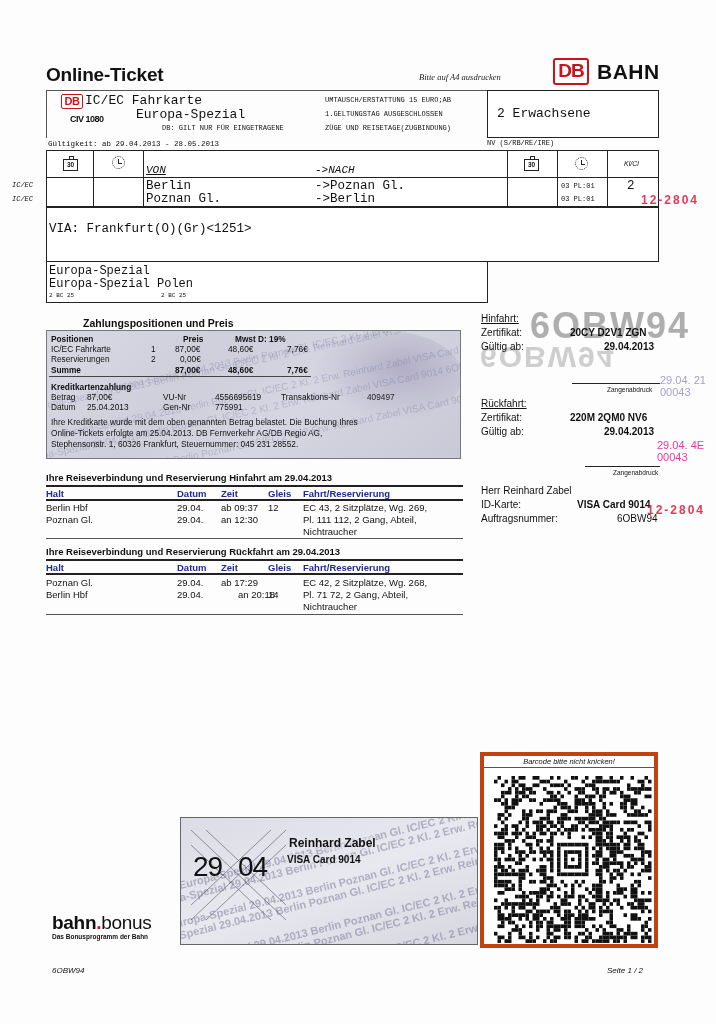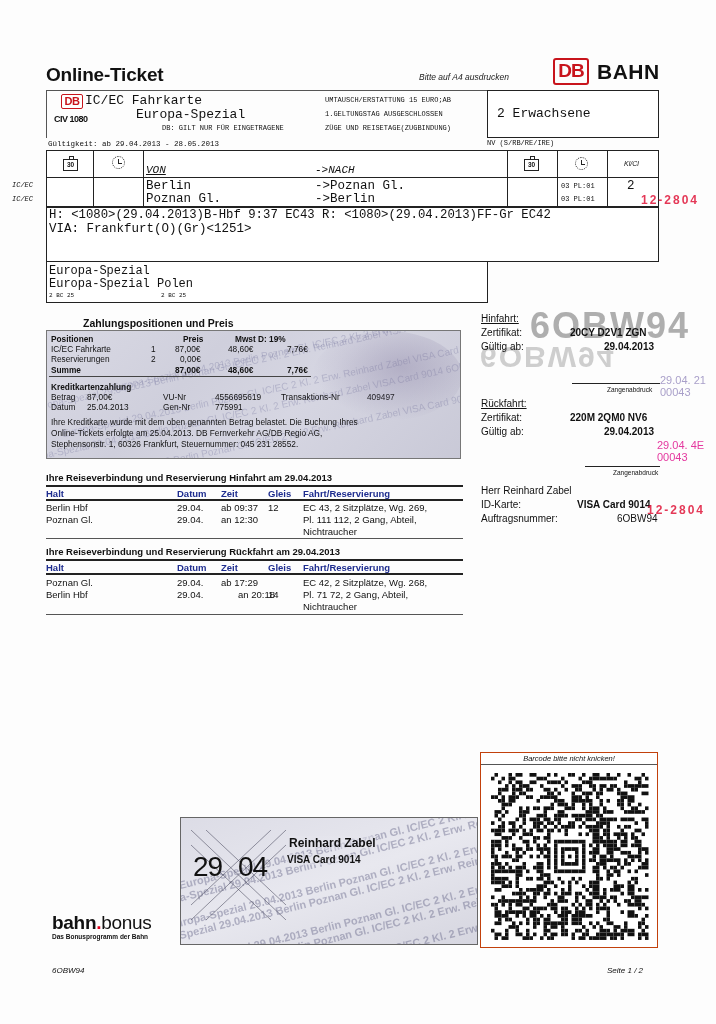--- a/index.html
+++ b/index.html
@@ -4,28 +4,28 @@
 <style>
   * { box-sizing: border-box; margin: 0; padding: 0; }
   html, body { width: 716px; height: 1024px; background: #fdfdfd; overflow: hidden; }
   body { position: relative; font-family: "Liberation Sans", sans-serif; color: #111; }
   .abs { position: absolute; }
   .mono { font-family: "Liberation Mono", monospace; }
   .sans { font-family: "Liberation Sans", sans-serif; }
 
   
   .title { left: 46px; top: 64px; font-size: 19px; font-weight: bold; letter-spacing: -0.2px; }
-  .print-hint { left: 419px; top: 72px; font-size: 8.5px; font-style: italic; color: #222; }
+  .print-hint { left: 419px; top: 72px; font-size: 8.5px; font-style: italic; color: #222; font-family: Liberation Serif, serif; }
   .db-logo-big { left: 553px; top: 58px; width: 36px; height: 27px; border: 2.5px solid #c8141c; border-radius: 3px; color: #c8141c; font-weight: bold; font-size: 19px; text-align: center; line-height: 22px; letter-spacing: -1px; }
   .bahn-word { left: 597px; top: 60px; font-size: 21px; font-weight: bold; letter-spacing: 0.5px; }
 
   
   .ticket-top { left: 46px; top: 90px; width: 612px; height: 48px; border: 1px solid #555; border-right: none; border-bottom: none; }
   .db-logo-small { left: 61px; top: 94px; width: 22px; height: 15px; border: 1.5px solid #c8141c; border-radius: 2px; background: #fff; color: #c8141c; font-weight: bold; font-size: 11px; line-height: 12px; text-align: center; letter-spacing: -0.5px; }
-  .civ { left: 54px; top: 114px; font-size: 9px; font-weight: bold; letter-spacing: -0.5px; text-align: center; }
+  .civ { left: 70px; top: 114px; font-size: 9px; font-weight: bold; letter-spacing: -0.5px; text-align: center; }
   .tk-type1 { left: 85px; top: 93px; font-size: 13px; }
   .tk-type2 { left: 136px; top: 107px; font-size: 13px; }
   .tk-cond1 { left: 162px; top: 124px; font-size: 7px; }
   .tk-cond-r { left: 325px; font-size: 7px; }
   .passengers-box { left: 487px; top: 90px; width: 172px; height: 48px; border: 1.5px solid #222; background: #fff; }
   .passengers { left: 497px; top: 106px; font-size: 13px; }
   .validity { left: 48px; top: 140px; font-size: 7.5px; }
   .nv { left: 487px; top: 139px; font-size: 7px; }
 
   .grid-box { left: 46px; top: 150px; width: 613px; height: 112px; border: 1.5px solid #222; background: #fff; }
@@ -59,21 +59,21 @@
   
   .conn-title { font-size: 9.5px; font-weight: bold; }
   .hr { position: absolute; background: #222; height: 1.5px; }
   .hr-thin { position: absolute; background: #555; height: 1px; }
   .th { color: #1e2d8f; font-weight: bold; font-size: 9.5px; position: absolute; }
   .td { font-size: 9.5px; position: absolute; white-space: nowrap; }
 
   
   .coupon { left: 180px; top: 817px; width: 298px; height: 128px; border: 1px solid #666; background: linear-gradient(160deg, #dcdce6 0%, #e8e8ef 50%, #d6d6e0 100%); overflow: hidden; }
   .coupon .wm { position: absolute; font-size: 11px; color: rgba(95,95,130,0.42); white-space: nowrap; transform: rotate(-14deg); font-weight: bold; }
-  .barcode-box { left: 480px; top: 752px; width: 178px; height: 196px; border: 1px solid #c2410c; background: #fff; }
+  .barcode-box { left: 480px; top: 752px; width: 178px; height: 196px; border: 4px solid #c2410c; background: #fff; }
   .barcode-hint { font-size: 7.5px; font-style: italic; text-align: center; border-bottom: 1px solid #555; height: 12px; line-height: 11px; }
 
   .bahnbonus { left: 52px; top: 912px; font-size: 19px; font-weight: bold; letter-spacing: -0.3px; }
   .bahnbonus .dot { color: #e3001b; }
   .bahnbonus .light { font-weight: normal; }
   .bonus-sub { left: 52px; top: 933px; font-size: 6.5px; font-weight: bold; }
   .order-bottom { left: 52px; top: 966px; font-size: 8px; font-style: italic; }
   .page-num { left: 607px; top: 966px; font-size: 8px; font-style: italic; }
 </style>
 </head>
@@ -118,21 +118,20 @@
   <div class="abs sans" style="left:577px;top:9px;font-size:7px;font-style:italic">Kl/Cl</div>
 
   <div class="abs mono route-txt" style="left:99px;top:28px">Berlin</div>
   <div class="abs mono route-txt" style="left:268px;top:28px">-&gt;Poznan Gl.</div>
   <div class="abs mono small-mono" style="left:514px;top:31px">03 PL:01</div>
   <div class="abs mono route-txt" style="left:580px;top:28px">2</div>
   <div class="abs mono route-txt" style="left:99px;top:41px">Poznan Gl.</div>
   <div class="abs mono route-txt" style="left:268px;top:41px">-&gt;Berlin</div>
   <div class="abs mono small-mono" style="left:514px;top:44px">03 PL:01</div>
 
-  <div class="abs mono route-txt" style="left:2px;top:57px;font-size:12.3px;white-space:nowrap">H: &lt;1080&gt;(29.04.2013)B-Hbf 9:37 EC43 R: &lt;1080&gt;(29.04.2013)FF-Gr EC42</div>
   <div class="abs mono route-txt" style="left:2px;top:71px">VIA: Frankfurt(O)(Gr)&lt;1251&gt;</div>
 </div>
 <div class="abs mono row-label" style="top:181px">IC/EC</div>
 <div class="abs mono row-label" style="top:195px">IC/EC</div>
 
 <div class="abs lower-box">
   <div class="abs mono" style="left:2px;top:2px;font-size:12px">Europa-Spezial</div>
   <div class="abs mono" style="left:2px;top:15px;font-size:12px">Europa-Spezial Polen</div>
   <div class="abs mono" style="left:2px;top:30px;font-size:6px">2 BC 25</div>
   <div class="abs mono" style="left:114px;top:30px;font-size:6px">2 BC 25</div>

